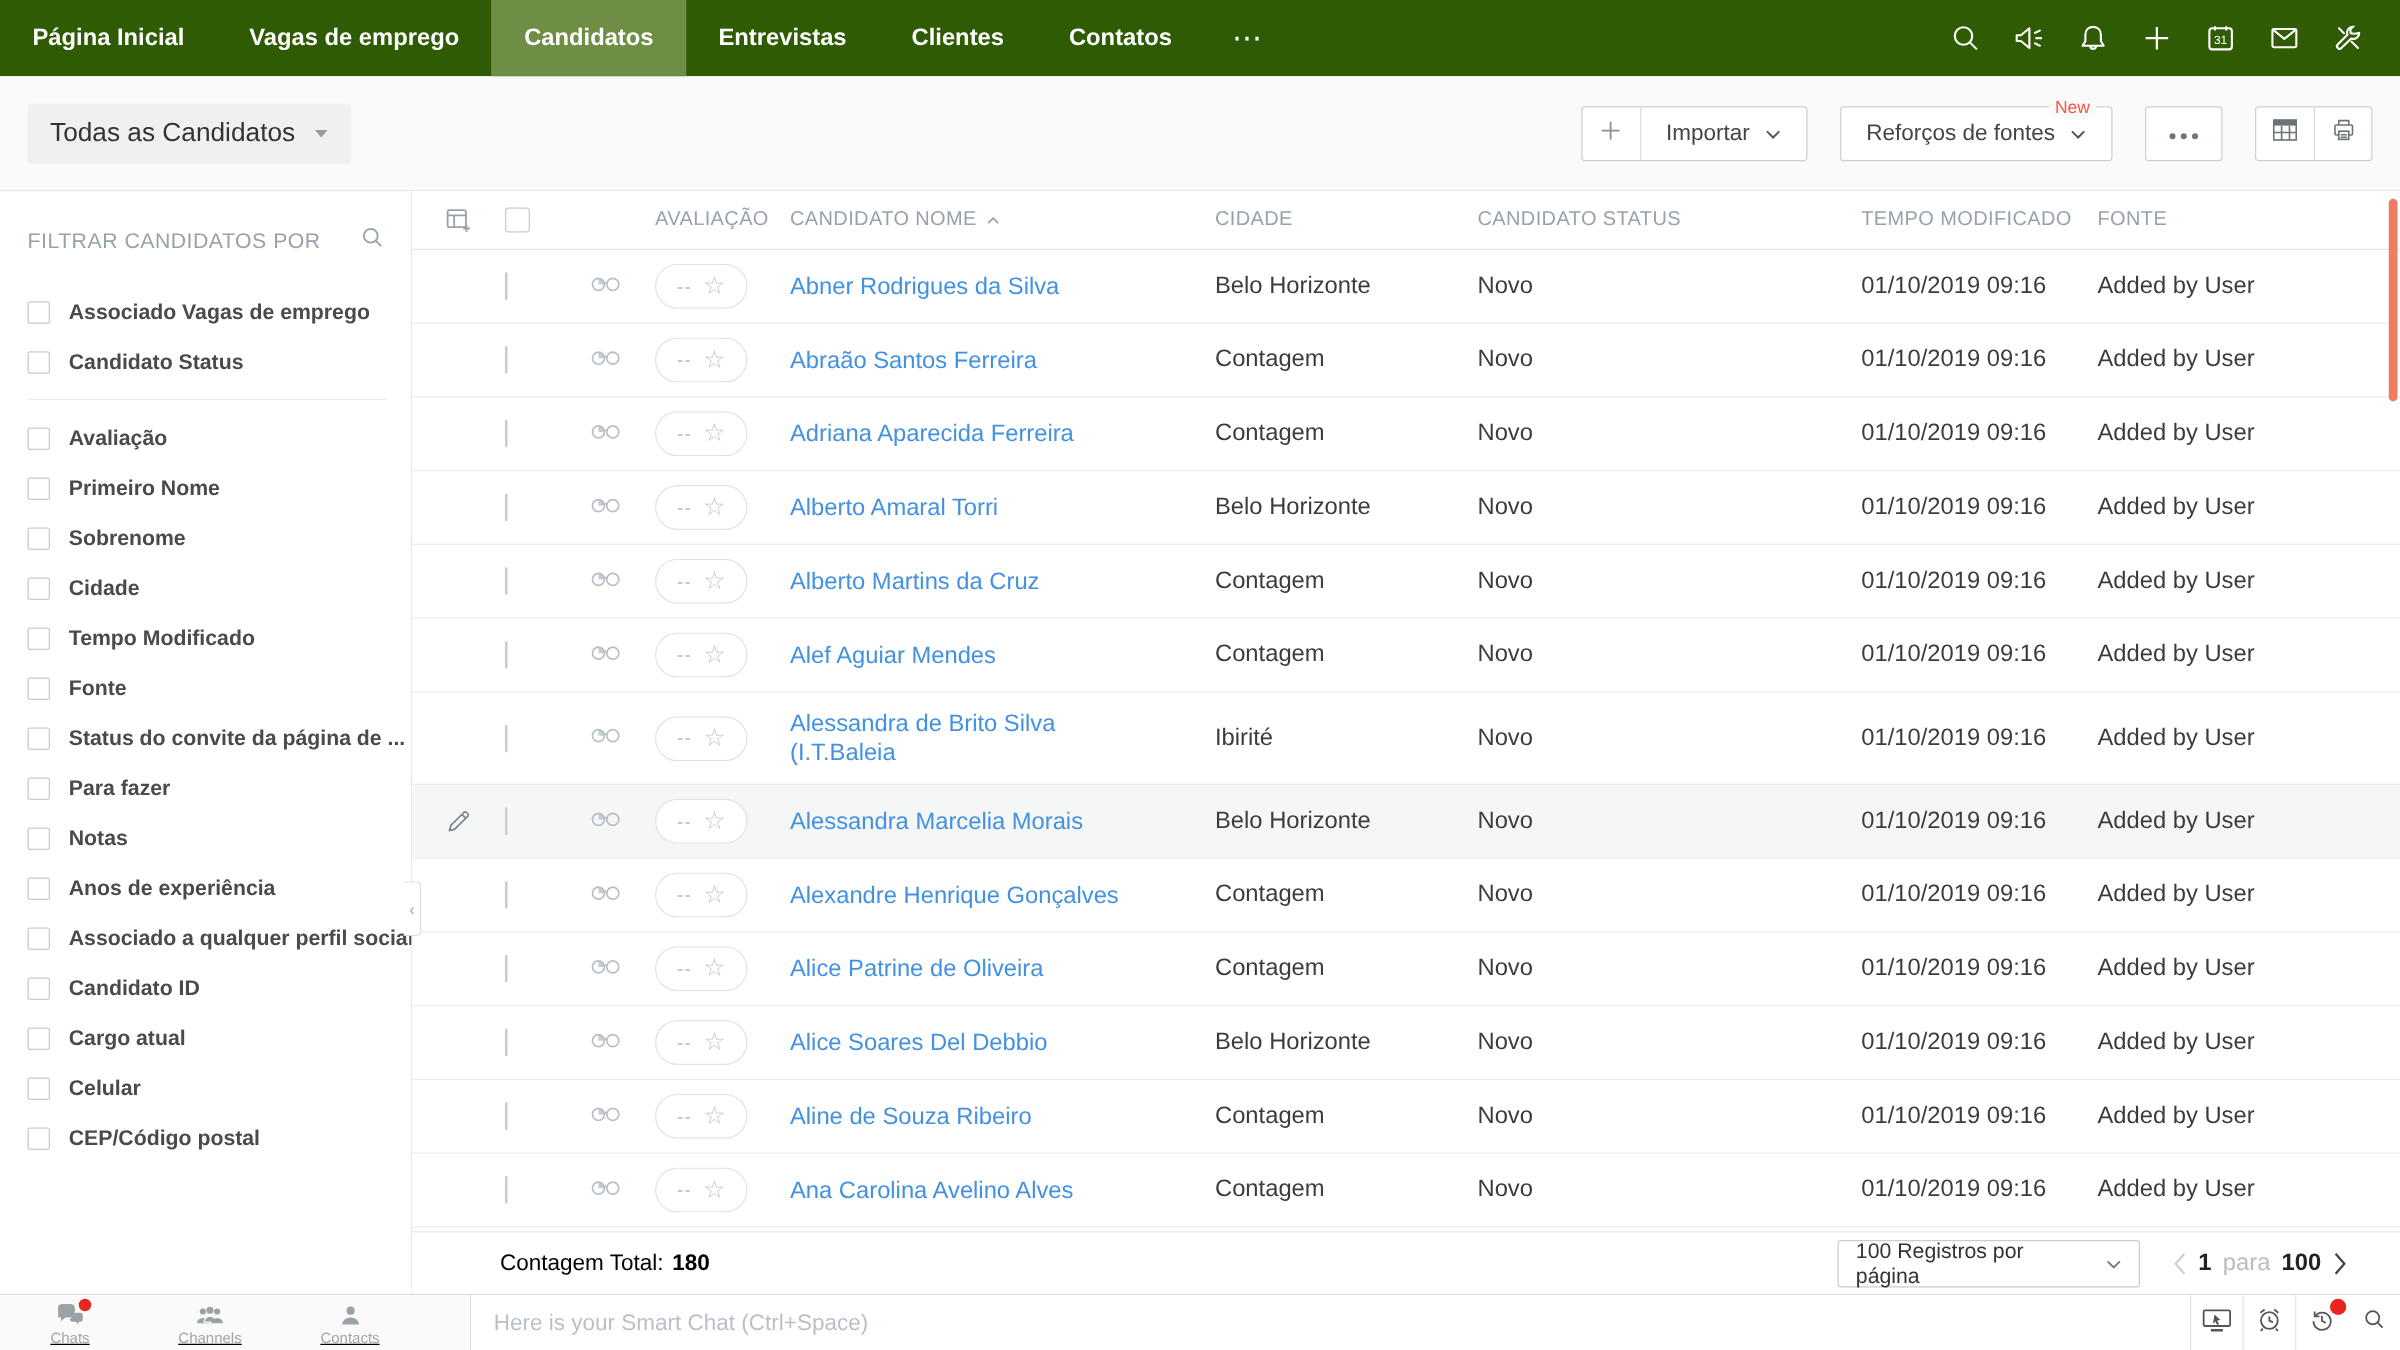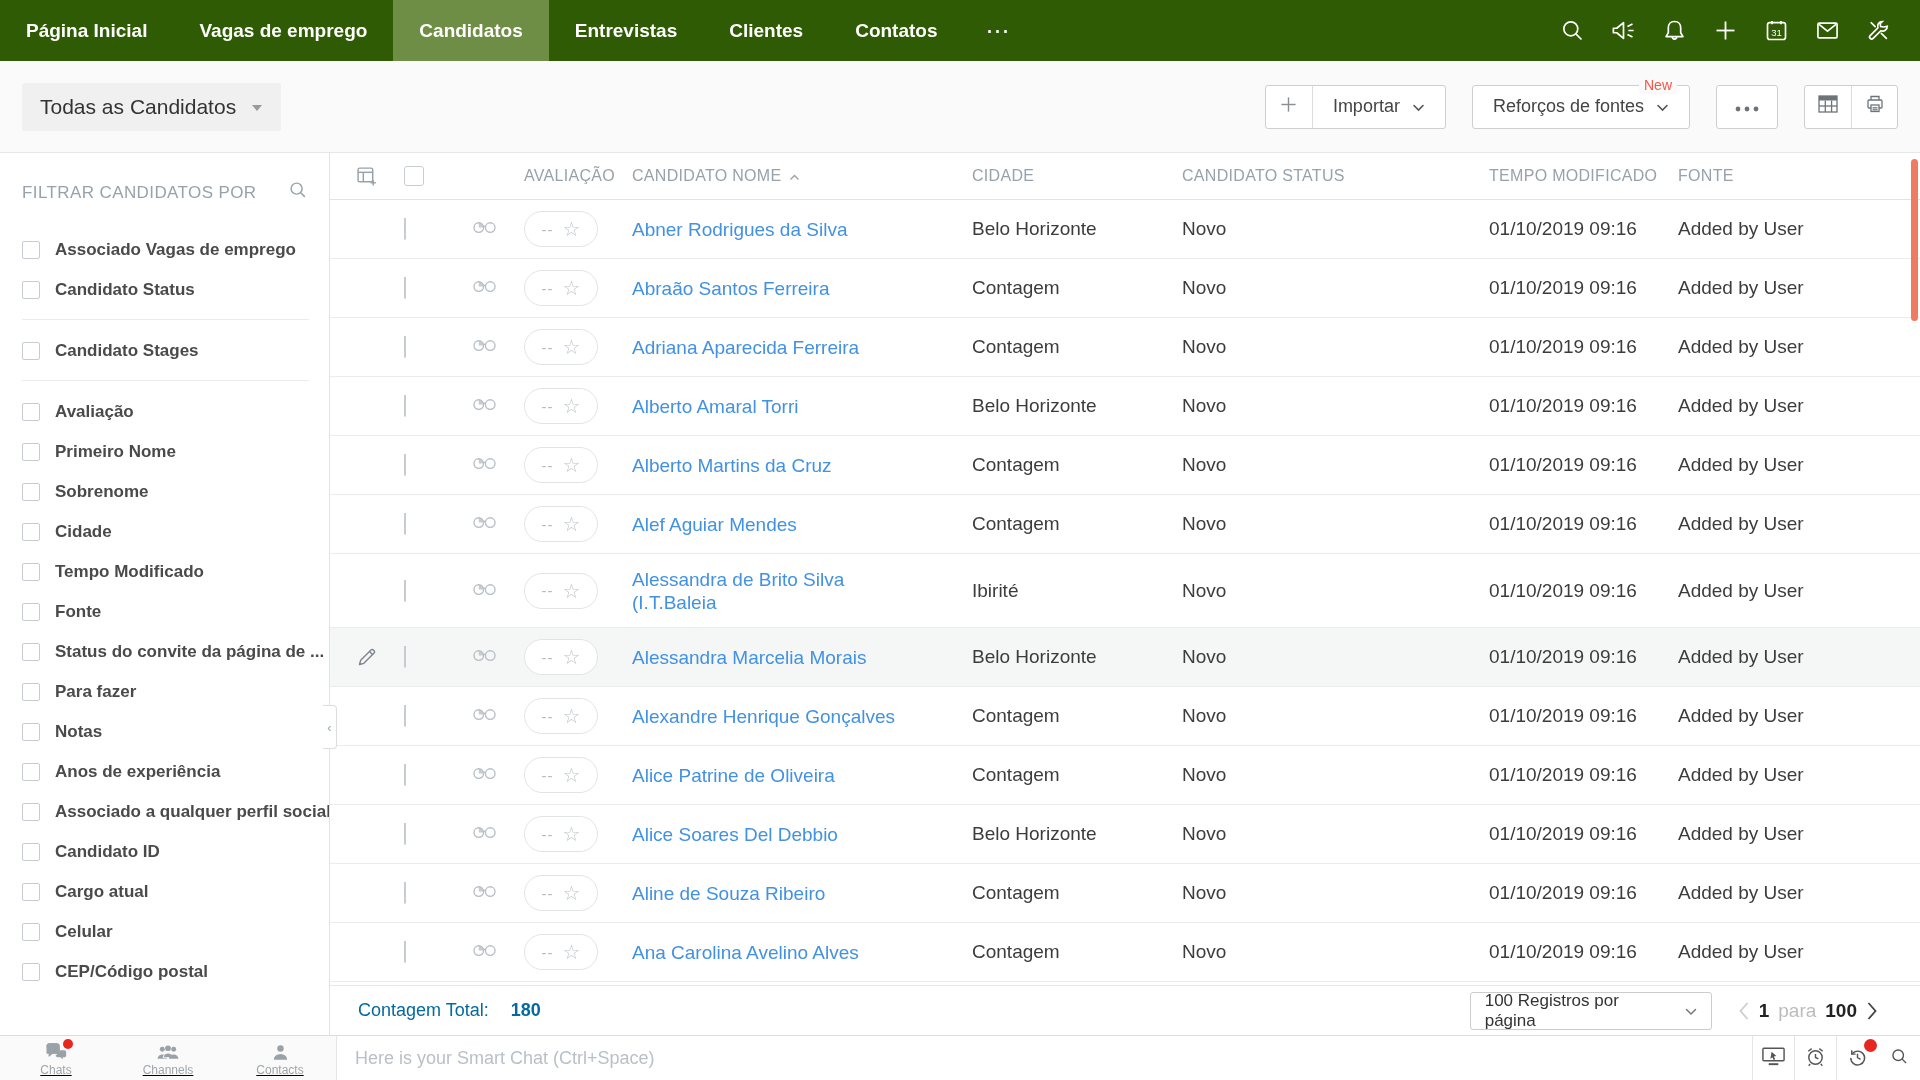--- a/index.html
+++ b/index.html
@@ -60,36 +60,36 @@
   .pill .dash { color:#b4bac0; font-size:15px; letter-spacing:1px; }
   .pill .star { color:#c0c6cb; font-size:20px; line-height:1; }
   .c-name { display:flex; flex-direction:column; justify-content:center; align-items:flex-start; padding-left:16px; line-height:23px;text-align:right; }
   .name { color:#4291e2; text-decoration:none; cursor:pointer; }
 
   
   .v-scroll { position:absolute; right:2px; top:6px; width:7px; height:162px; background:#ef7b61; border-radius:4px; }
 
   
   .tfoot { height:50px; border-top:1px solid #e8e8e8; display:flex; align-items:center; background:#fff; }
-  .total { margin-left:28px; font-size:18px; color:#0369a1; display:flex; gap:22px; }
+  .total { margin-left:70px; font-size:18px; color:#000000; display:flex; gap:7px; }
   .total b { font-weight:bold; }
   .pager-zone { margin-left:auto; display:flex; align-items:center; gap:26px; margin-right:42px; }
   .page-select { width:242px; height:38px; border:1px solid #ccc; border-radius:3px; background:#fff; display:flex; align-items:center; justify-content:space-between; padding:0 14px; font-size:17px; color:#333; cursor:pointer;gap:12px; }
   .pager { display:flex; align-items:center; gap:9px; font-size:19px; }
   .pg-num { font-weight:bold; color:#222; }
   .pg-sep { color:#bcbcbc; }
   .chev { display:flex; cursor:pointer; }
 
   
   .chatbar { height:45px; border-top:1px solid #dcdcdc; background:#fafafa; display:flex; align-items:stretch; }
   .chat-item { width:112px; display:flex; flex-direction:column; align-items:center; justify-content:center; gap:1px; cursor:pointer; padding-top:3px;text-decoration:underline; }
   .chat-item .ci-icon { position:relative; height:20px; display:flex; align-items:center; }
   .chat-item .ci-label { font-size:12px; color:#a0a6ab; }
   .unread-dot { position:absolute; top:-3px; right:-4px; width:10px; height:10px; border-radius:50%; background:#e8261f; }
-  .chat-input-wrap { flex:1; border-left:1px solid #e5e5e5; background:#fff; display:flex; align-items:center; }
+  .chat-input-wrap { flex:1; border-left:1px solid #e5e5e5; background:#fff; display:flex; align-items:center;margin-left:40px; }
   .chat-input { width:100%; height:100%; border:none; outline:none; font-family:inherit; font-size:18px; color:#555; padding:0 18px; background:transparent; }
   .chat-input::placeholder { color:#b9c0c7; }
   .cb-tool { width:42px; display:flex; align-items:center; justify-content:center; border-left:1px solid #e5e5e5; background:#fff; cursor:pointer; position:relative; }
   .cb-tool.noborder { border-left:none; }
   .badge { position:absolute; top:3px; right:1px; width:13px; height:13px; border-radius:50%; background:#e8261f; }
 </style>
 </head>
 <body>
 
 <header class="topnav">
@@ -233,24 +233,20 @@
     </div>
     <div class="sb-list">
         <div class="sb-item">
     <span class="checkbox sb-check"></span>
     <span class="sb-label">Associado Vagas de emprego</span>
   </div>
         <div class="sb-item divided">
     <span class="checkbox sb-check"></span>
     <span class="sb-label">Candidato Status</span>
   </div>
-        <div class="sb-item divided">
-    <span class="checkbox sb-check"></span>
-    <span class="sb-label">Candidato Stages</span>
-  </div>
         <div class="sb-item">
     <span class="checkbox sb-check"></span>
     <span class="sb-label">Avaliação</span>
   </div>
         <div class="sb-item">
     <span class="checkbox sb-check"></span>
     <span class="sb-label">Primeiro Nome</span>
   </div>
         <div class="sb-item">
     <span class="checkbox sb-check"></span>

